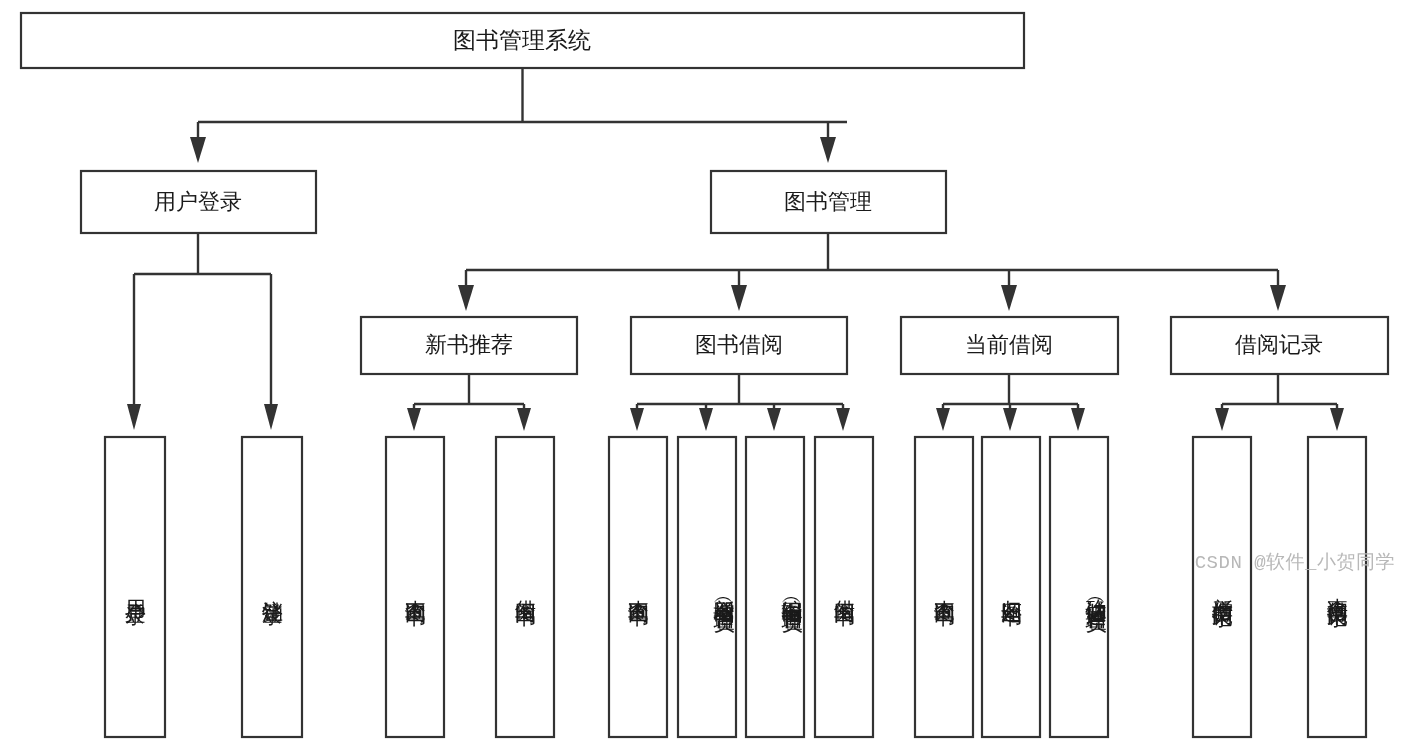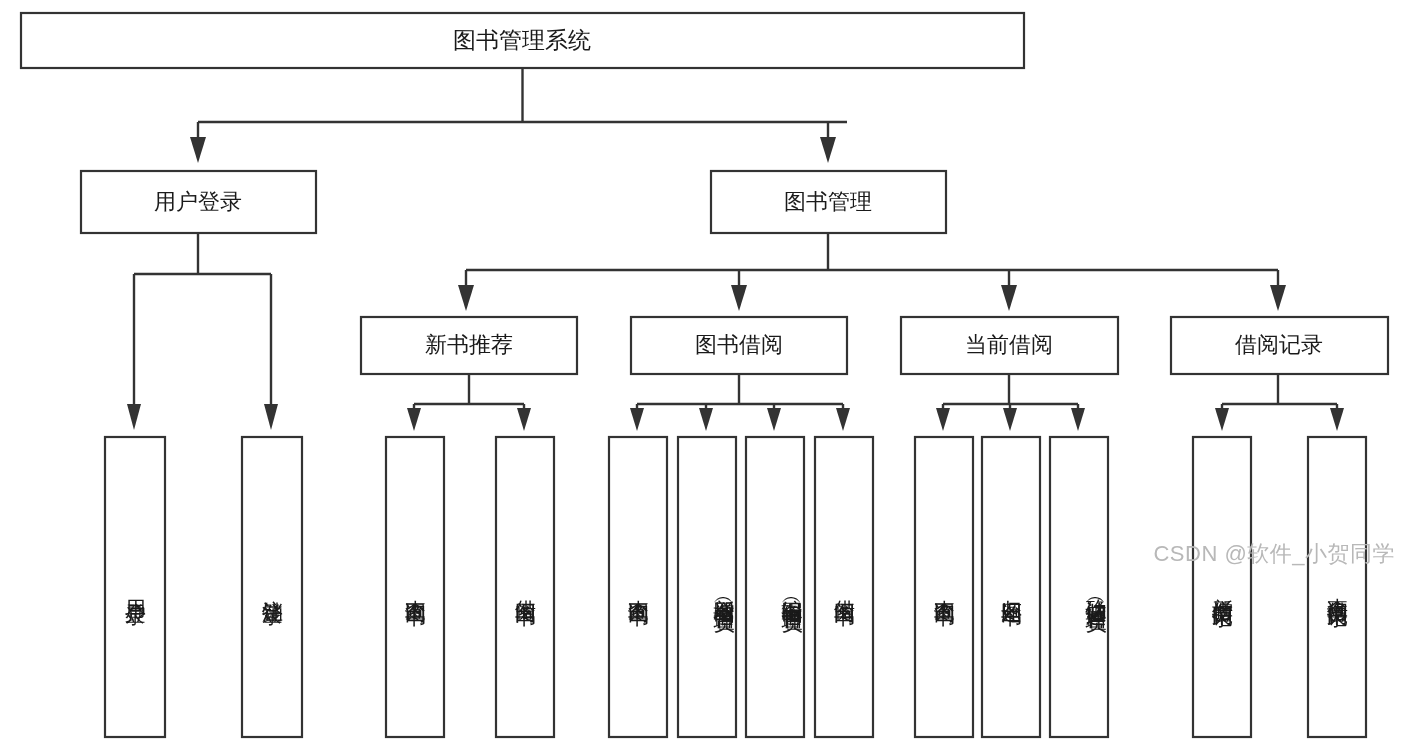--- a/index.html
+++ b/index.html
@@ -62,23 +62,23 @@
     display: flex;
     align-items: center;
     justify-content: center;
     text-align: center;
     white-space: nowrap;
     pointer-events: none;
   }
   .watermark {
     position: absolute;
     right: 10px;
-    bottom: 18px;
-    font-family: Liberation Sans, sans-serif;
-    font-size: 22px;
+    bottom: 12px;
+    font-family: Liberation Mono, monospace;
+    font-size: 19px;
     color: #b8b8b8;
     letter-spacing: 0.5px;
     white-space: nowrap;
   }
 </style>
 </head>
 <body>
 
 <div id="diagram-root">
 

